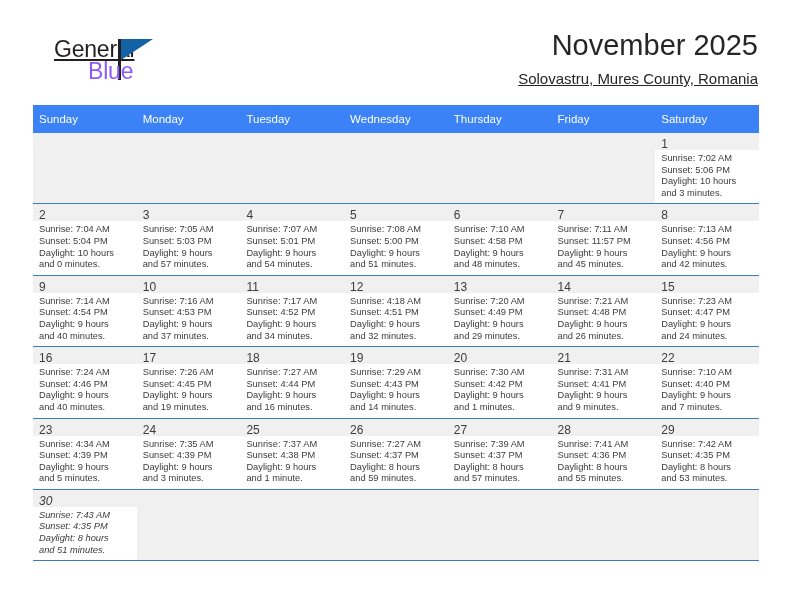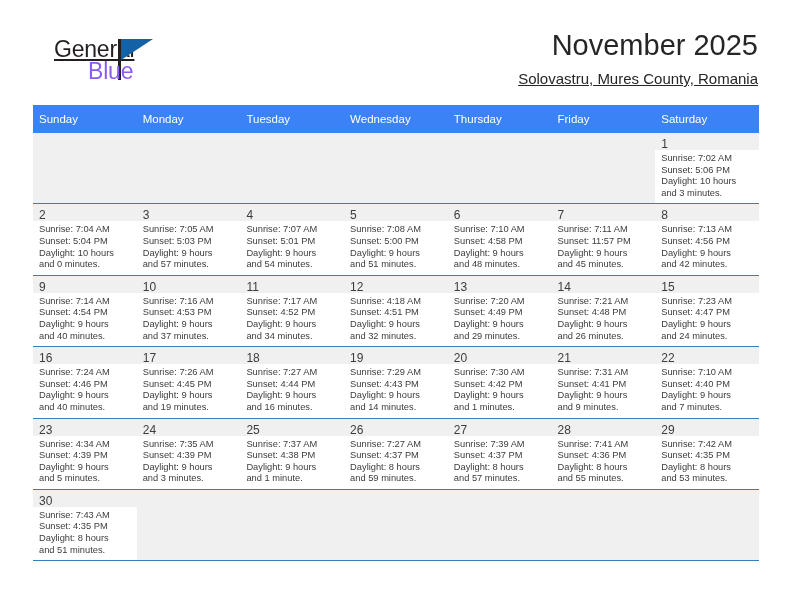--- a/index.html
+++ b/index.html
@@ -140,20 +140,21 @@
     color: #3c3c3c;
     line-height: 11.6px;
     white-space: nowrap;
   }
   .empty-cell .cell-inner {
     background: #f0f0f0;
     height: 100%;
   }
   .row-last td {
     border-bottom: 1.4px solid #3a7dbf;
+    font-style: italic;
   }
 </style>
 </head>
 <body>
 
 <div class="page">
 
   <div class="header">
 
     <div class="logo">

